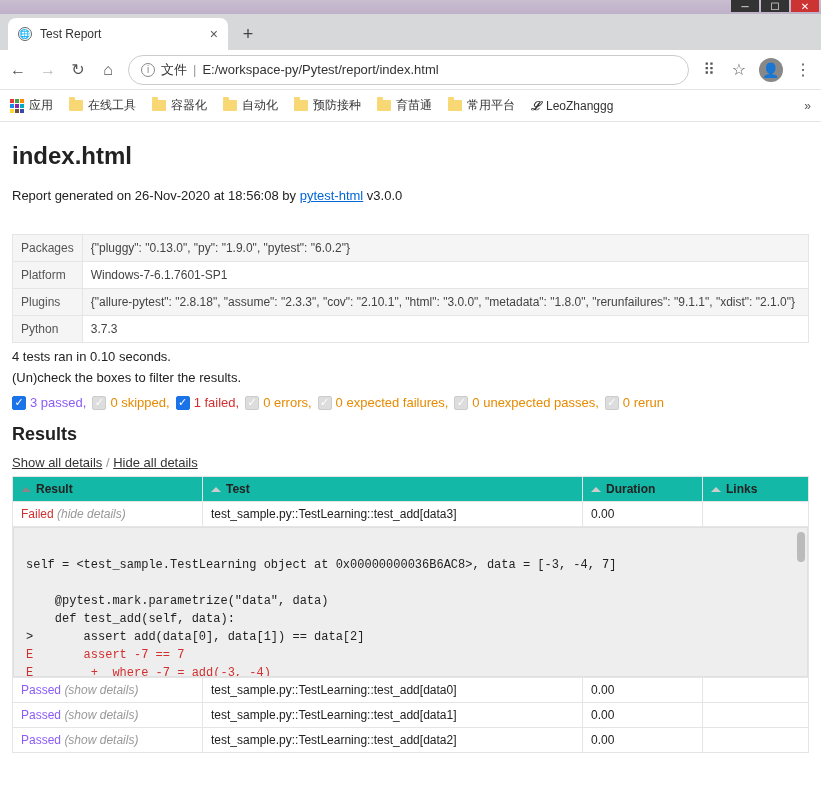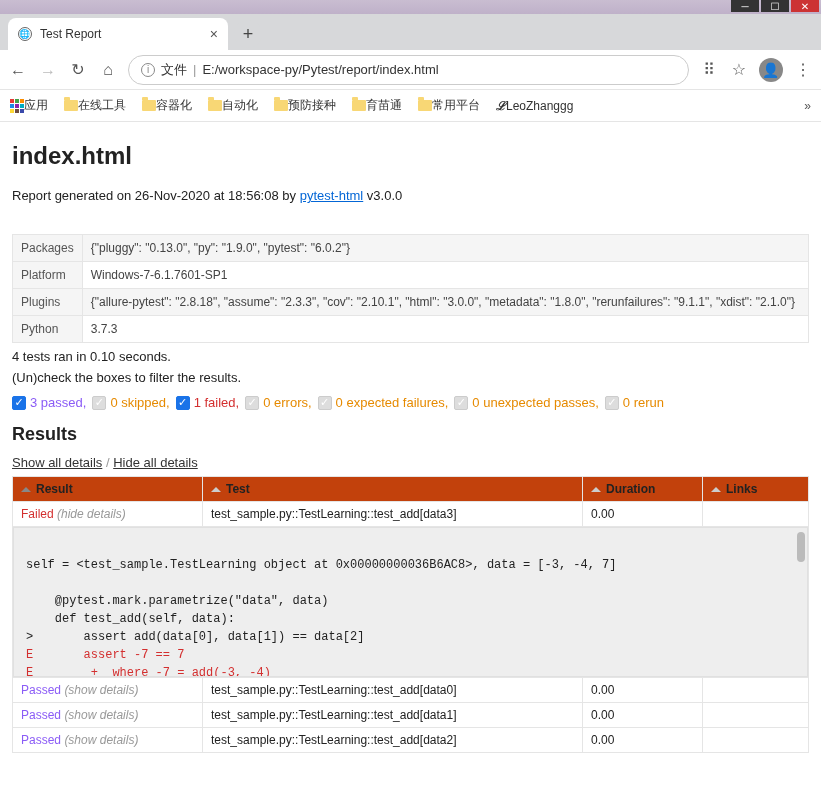--- a/index.html
+++ b/index.html
@@ -153,21 +153,21 @@
   .bookmarks {
     height: 32px;
     border-bottom: 1px solid #e5e5e5;
     display: flex;
     align-items: center;
     padding: 0 10px;
     gap: 16px;
     font-size: 12px;
     color: #333;
   }
-  .bm { display: flex; align-items: center; }
+  .bm { display: flex; align-items: center; gap: 5px; }
   .bm .folder {
     width: 14px;
     height: 11px;
     background: #f8d775;
     border-radius: 1px;
     position: relative;
   }
   .bm .folder::before {
     content: "";
     position: absolute;
@@ -247,21 +247,21 @@
   .linksrow { margin: 4px 0 6px 0; }
   .linksrow a { color: #333; }
   .results-table { margin-top: 4px; }
   .results-table th, .results-table td {
     border: 1px solid #e5e5e5;
     padding: 5px 8px;
     text-align: left;
     font-size: 12px;
   }
   .results-table th {
-    background: #c2410c;
+    background: #14b8a6;
     font-weight: bold;
     position: relative;
   }
   .results-table th .sort {
     display: inline-block;
     width: 0; height: 0;
     border-left: 5px solid transparent;
     border-right: 5px solid transparent;
     margin-right: 5px;
     vertical-align: middle;

